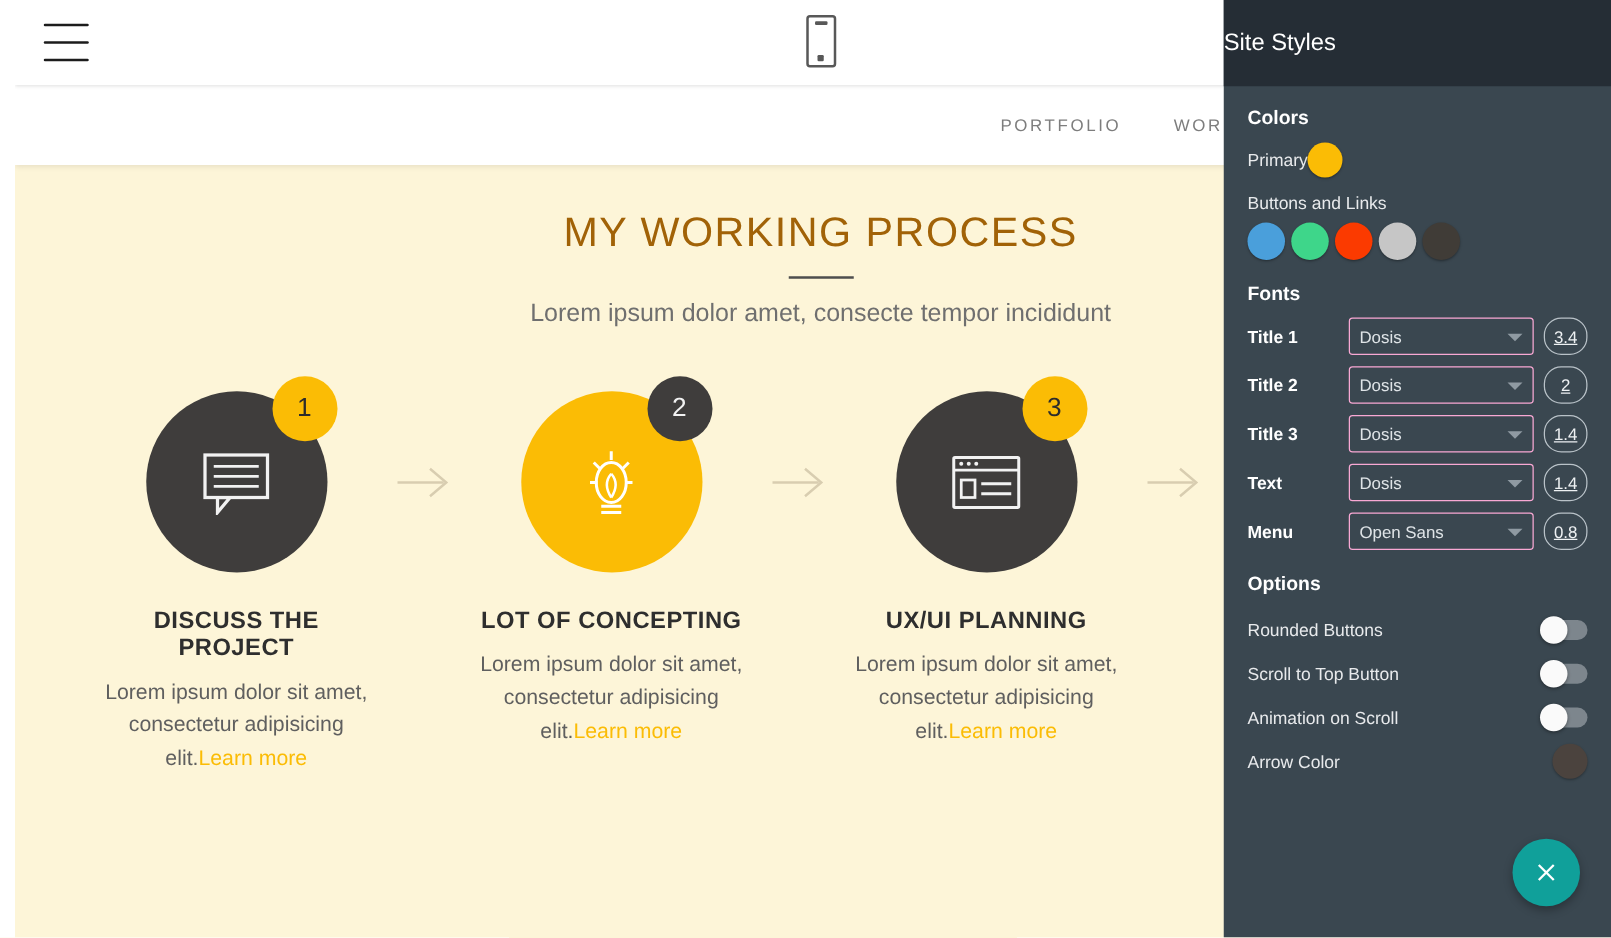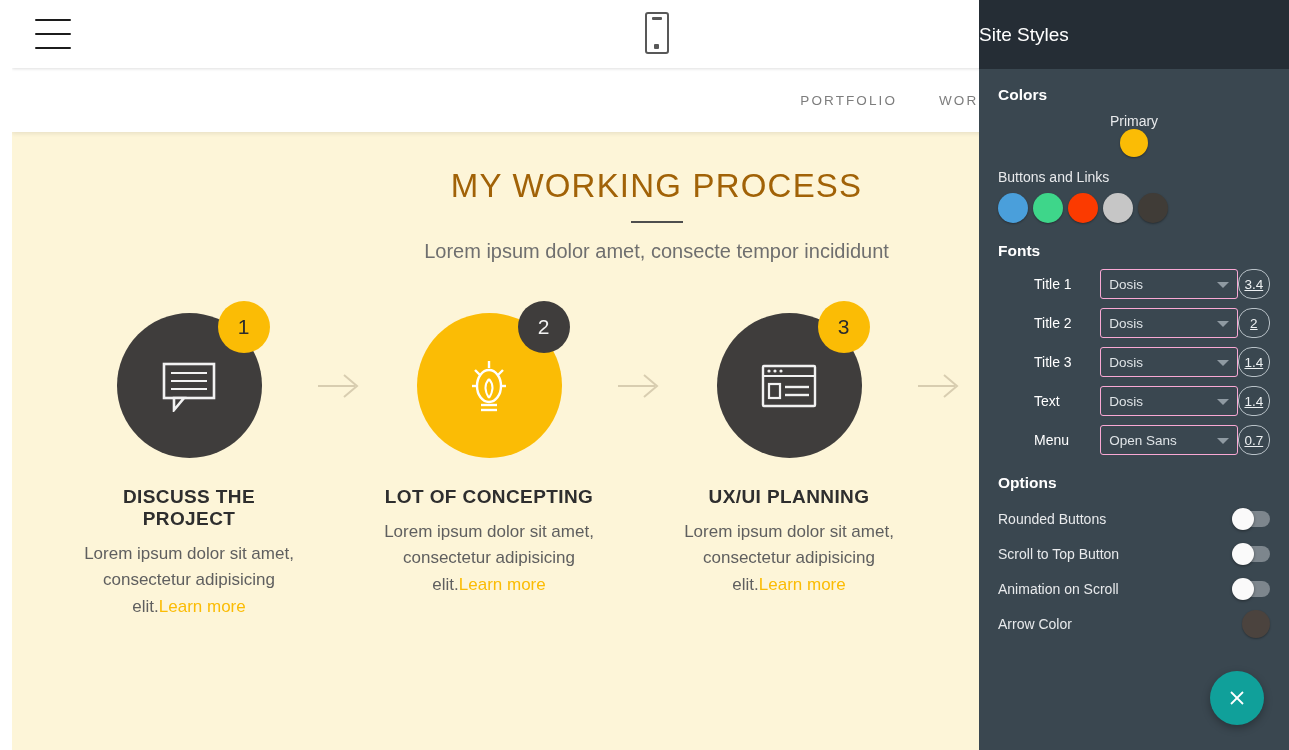--- a/index.html
+++ b/index.html
@@ -160,41 +160,40 @@
   .panel-header h1 { font-size: 19px; font-weight: 400; color: #fff; }
   .panel-body { padding: 17px 19px 0 19px; }
 
   .group-title {
     font-size: 15.5px; font-weight: 700; color: #ffffff;
     margin-bottom: 9px;
   }
   .group-title.spaced { margin-top: 19px; }
 
   .row {
-    display: flex; align-items: center; justify-content: center;
+    display: flex; align-items: center; justify-content: flex-start;
     min-height: 29px;
-    flex-direction: column;
   }
   .row-label { font-size: 14px; font-weight: 400; color: #e8eaec; }
 
   .swatch {
     width: 28px; height: 28px; border-radius: 50%;
     box-shadow: 0 1px 2px rgba(0,0,0,0.35);
     cursor: pointer;
   }
   .swatch-row {
     display: flex; gap: 5px; margin-top: 8px; margin-bottom: 4px;
   }
   .swatch-row .swatch { width: 30px; height: 30px; }
 
   .font-row {
     display: flex; align-items: center; justify-content: space-between;
     margin-bottom: 9px;
   }
-  .font-label { font-size: 14px; font-weight: 400; color: #ffffff; width: 72px; margin-left: 36px; }
+  .font-label { font-size: 14px; font-weight: 700; color: #ffffff; width: 72px; }
   .select {
     position: relative;
     width: 148px; height: 30px;
     border: 1px solid #f9a8d4; border-radius: 3px;
     background: #3a4750;
     display: flex; align-items: center;
     padding: 0 8px;
     cursor: pointer;
   }
   .select span { font-size: 13.5px; color: #dfe4e7; }
@@ -447,21 +446,21 @@
         </div>
         <div class="numbox">1.4</div>
       </div>
 
       <div class="font-row">
         <div class="font-label">Menu</div>
         <div class="select">
           <span>Open Sans</span>
           <i class="caret"></i>
         </div>
-        <div class="numbox">0.7</div>
+        <div class="numbox">0.8</div>
       </div>
 
       <div class="group-title spaced">Options</div>
 
       <div class="opt-row">
         <div class="row-label">Rounded Buttons</div>
         <div class="toggle">
             <div class="knob"></div>
           </div>
       </div>

